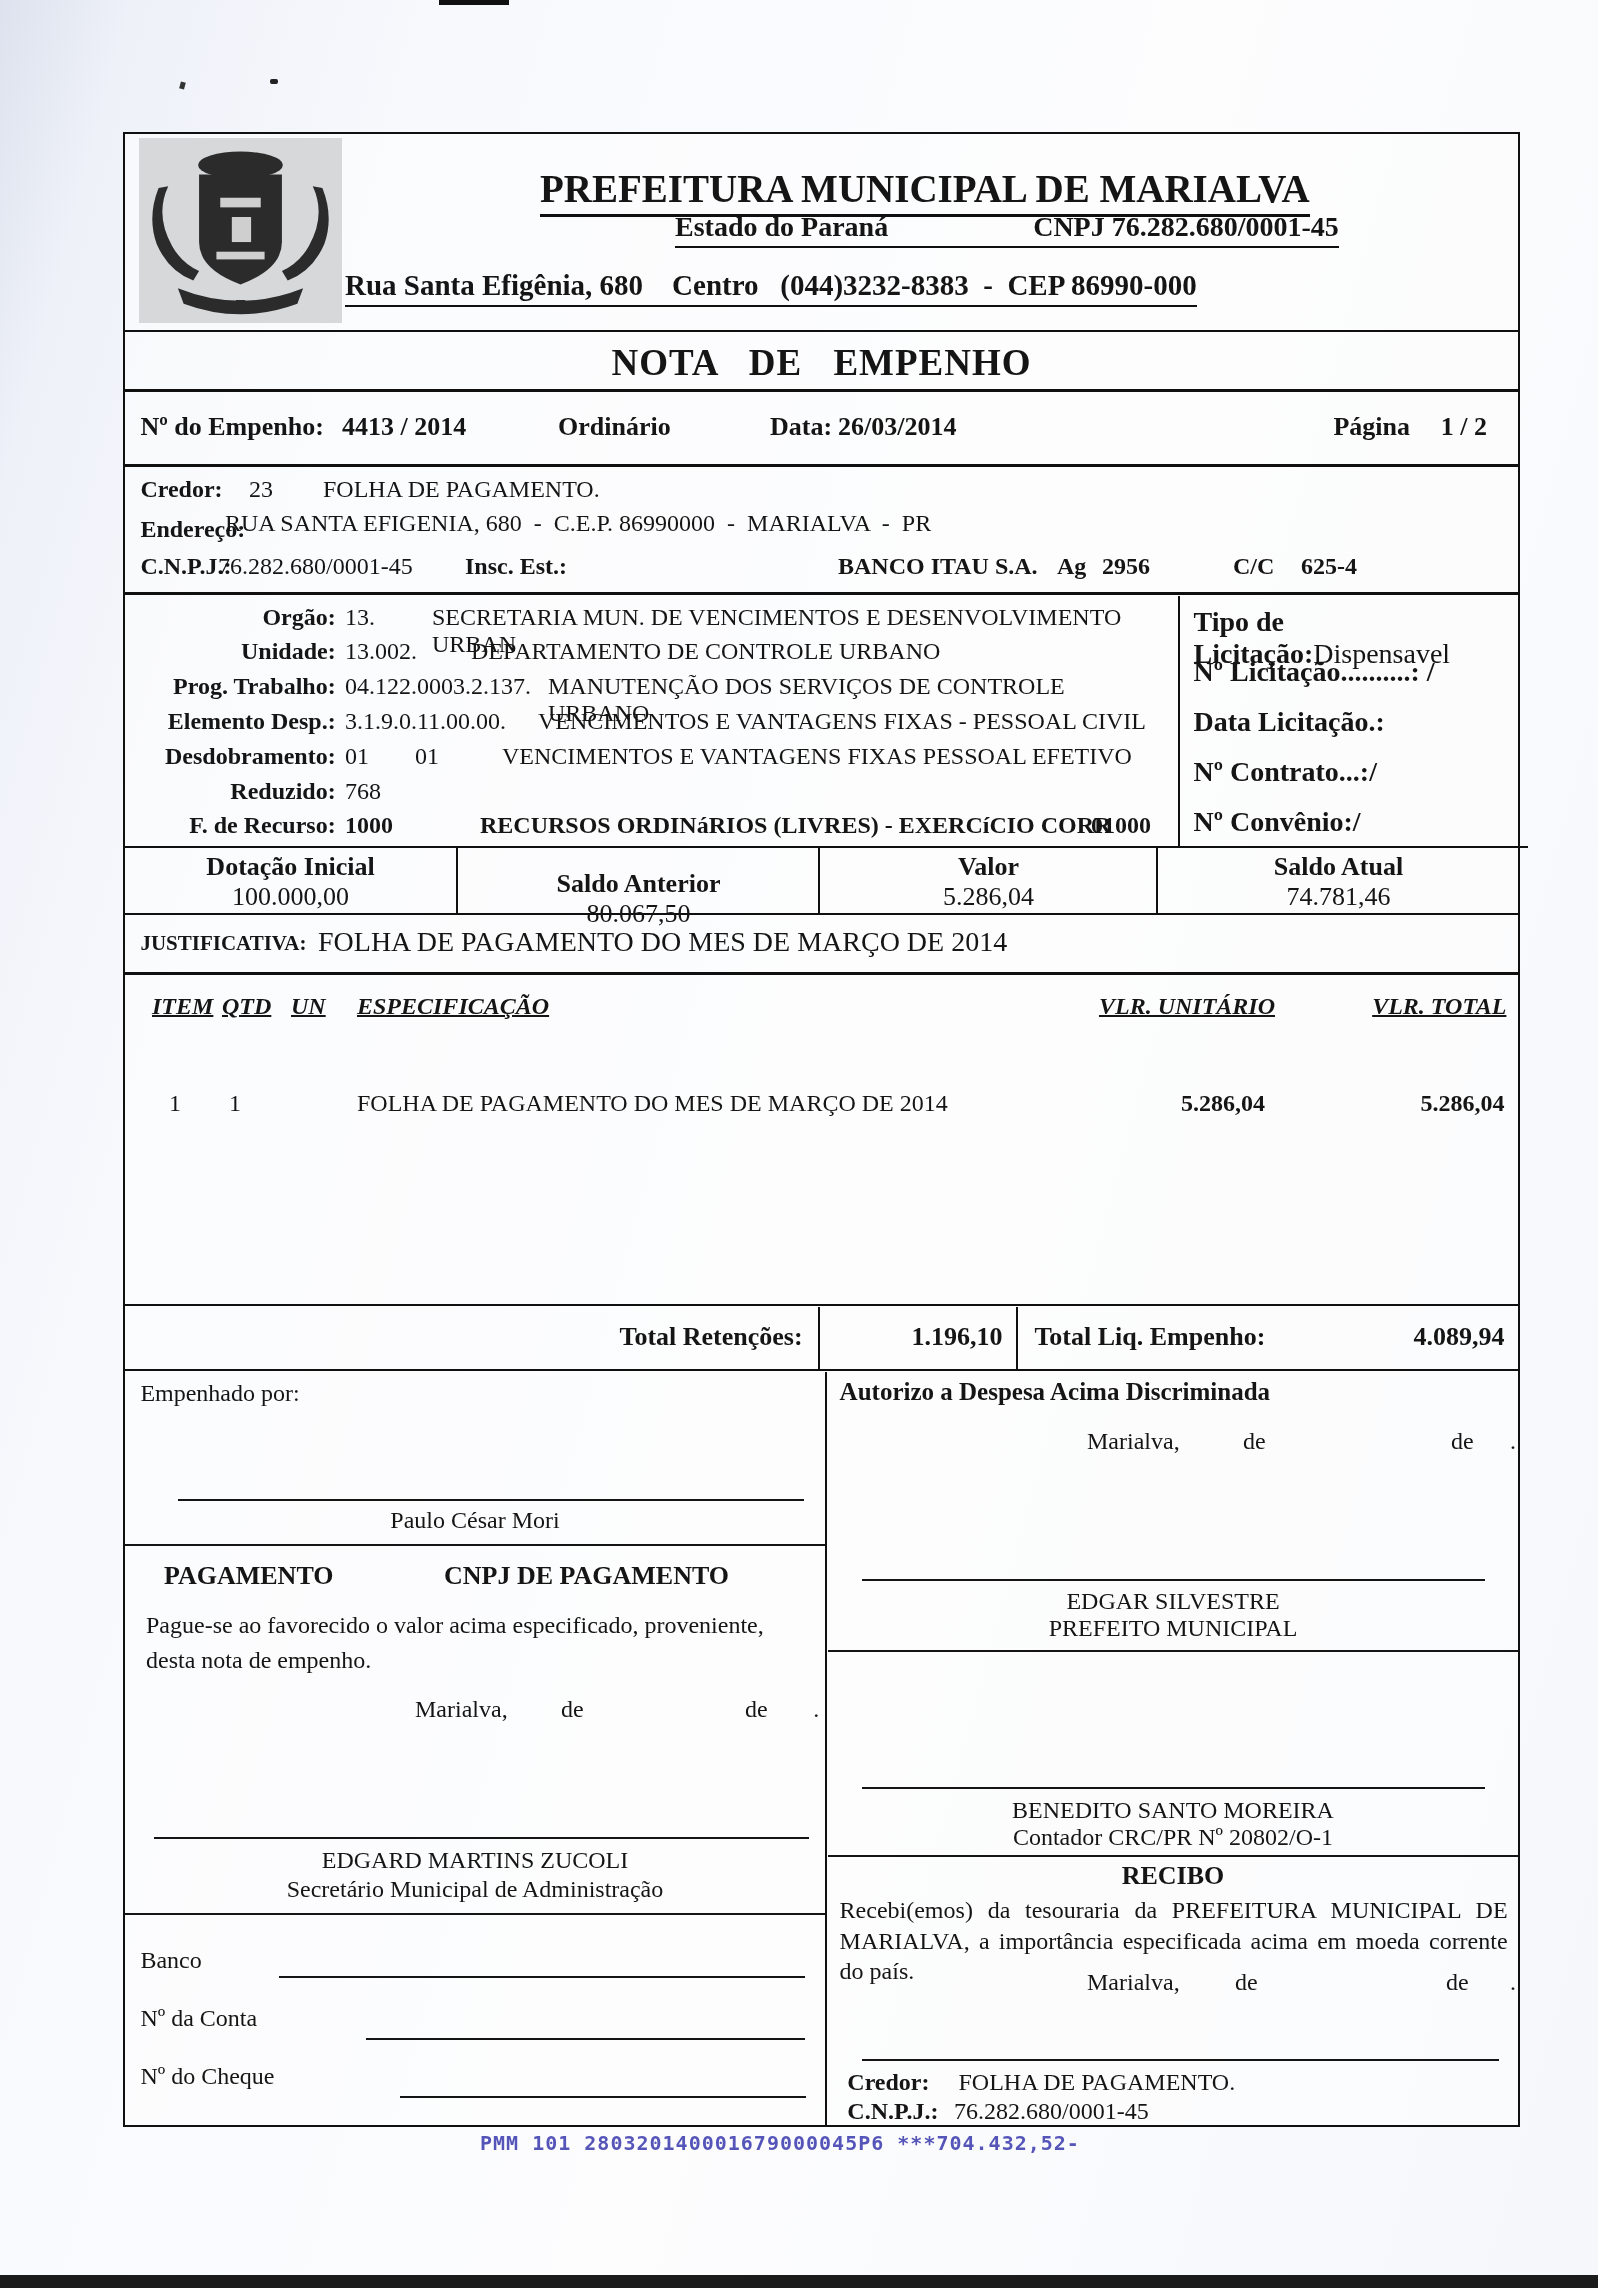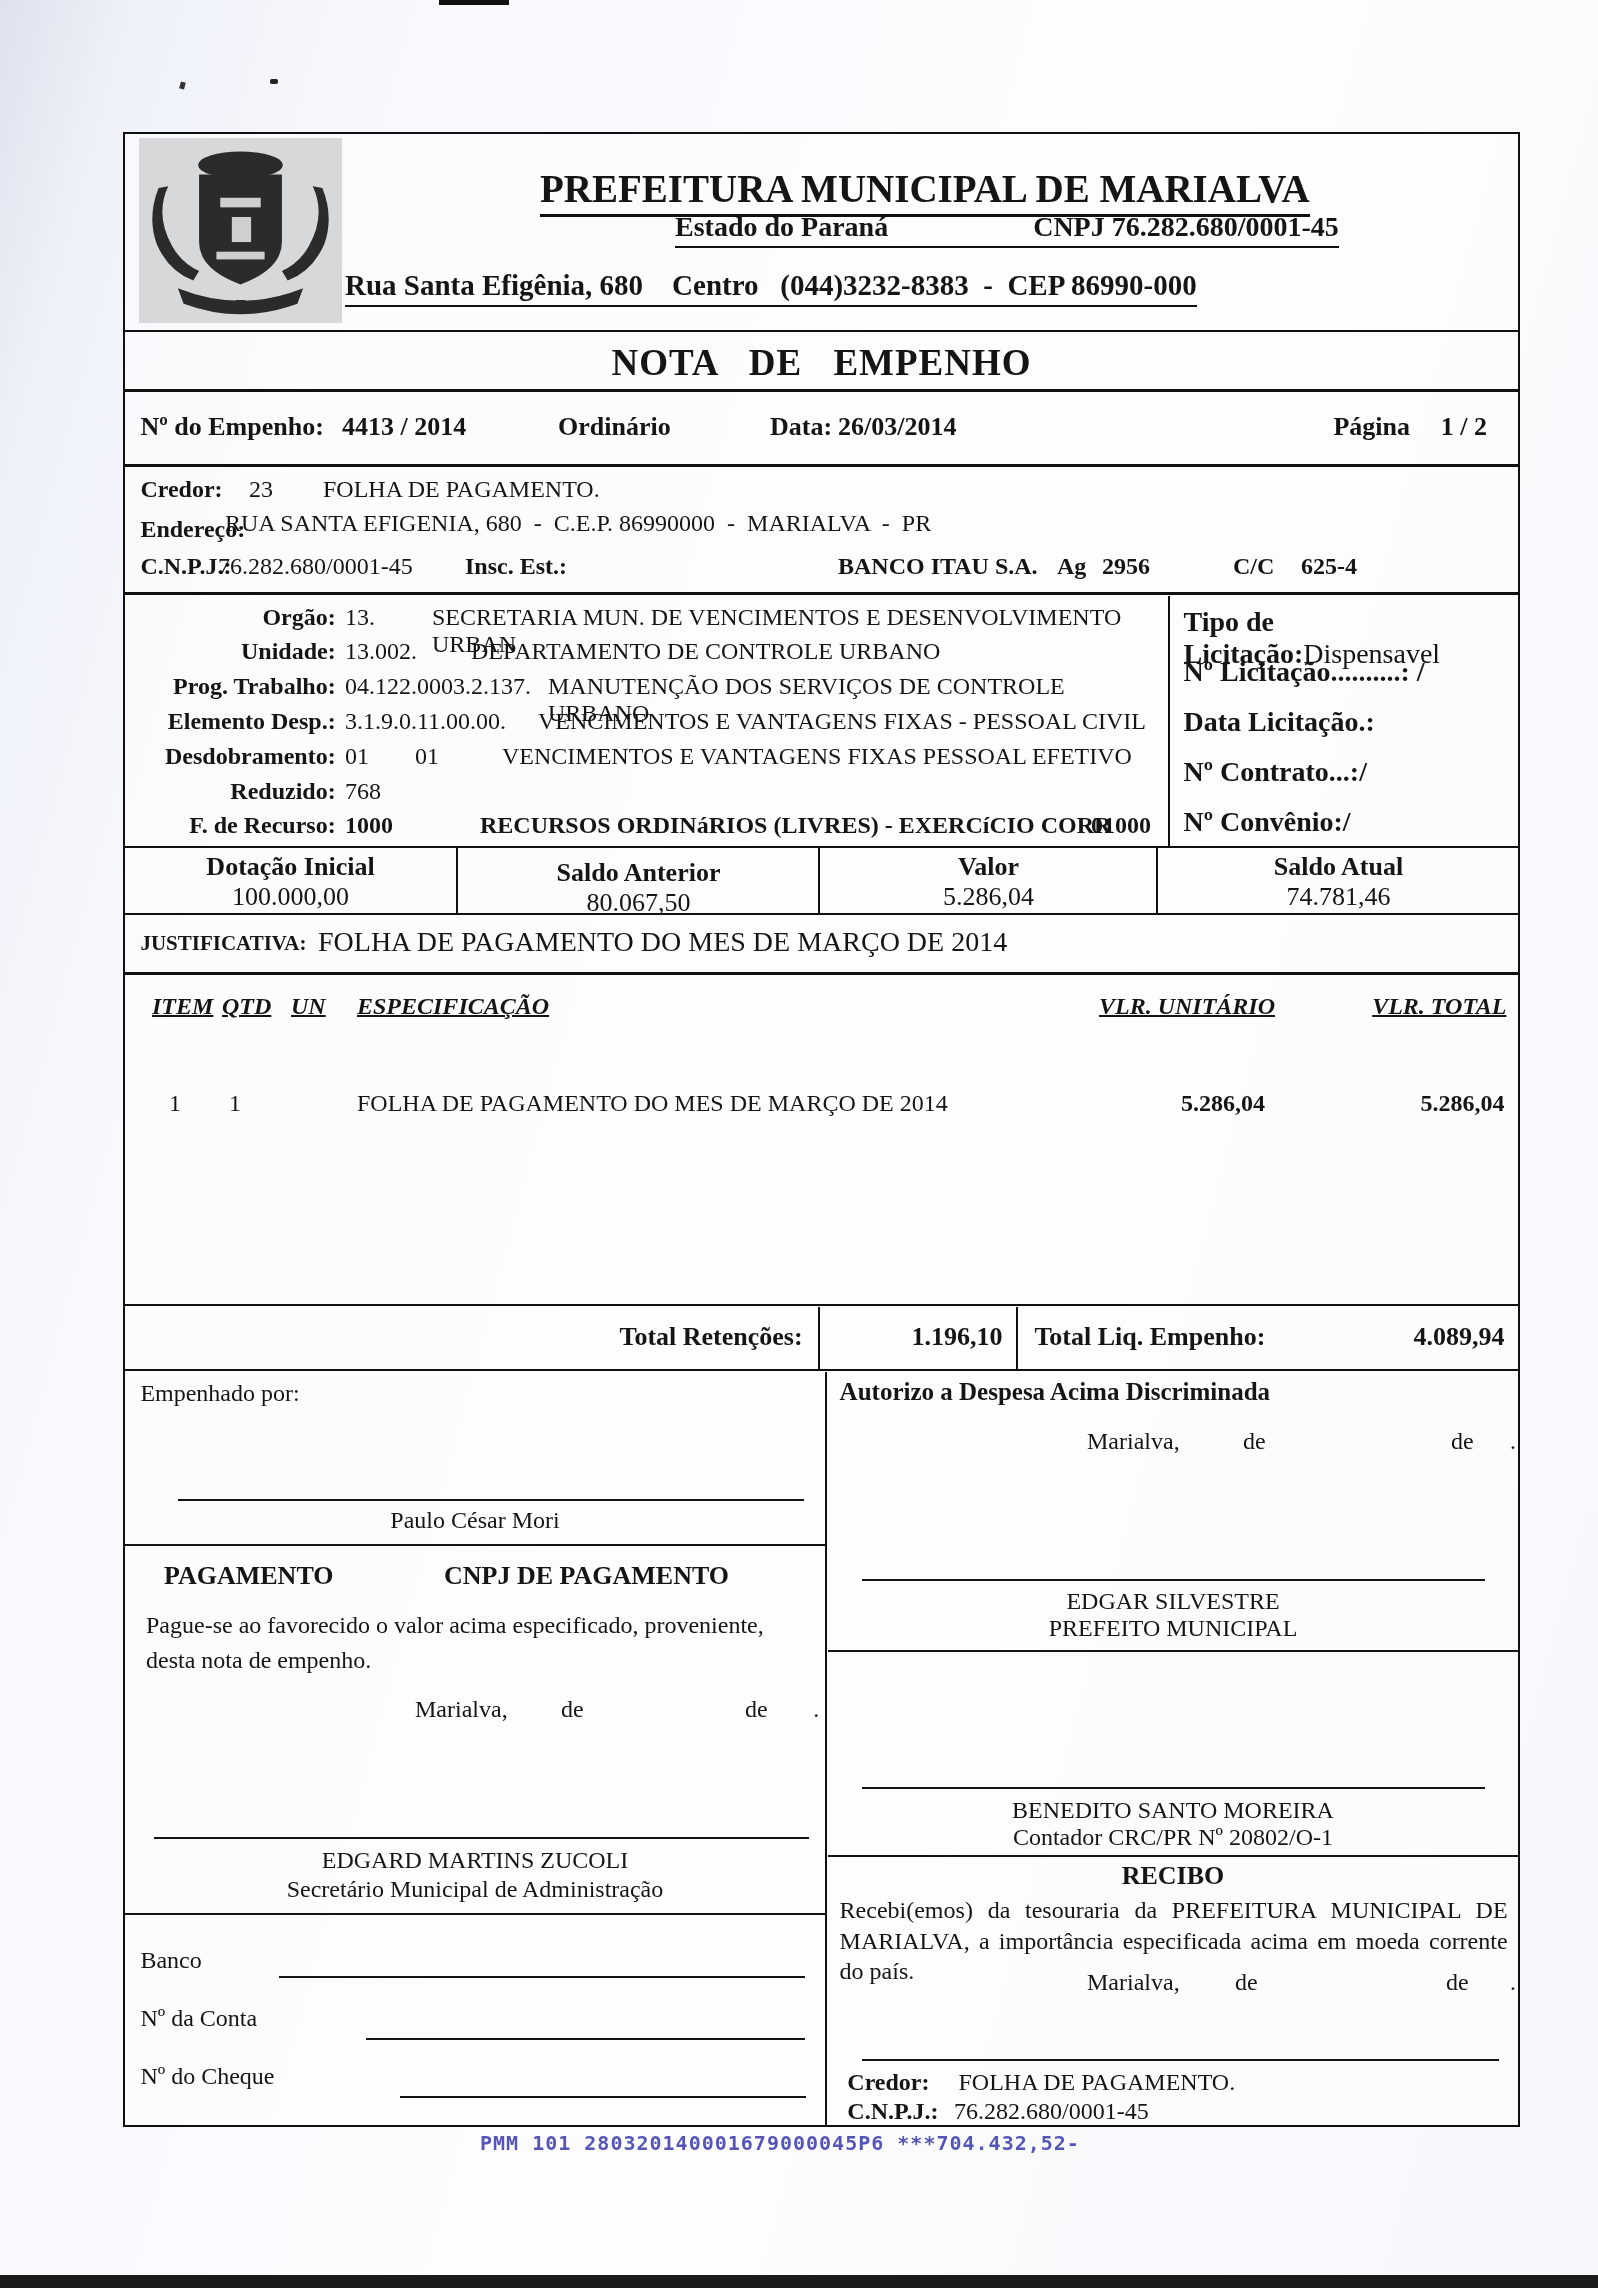--- a/index.html
+++ b/index.html
@@ -91,21 +91,21 @@
     <span class="abs b" style="left:15.4px;top:85px;">C.N.P.J.:</span>
     <span class="abs" style="left:93px;top:85px;">76.282.680/0001-45</span>
     <span class="abs b" style="left:340px;top:85px;">Insc. Est.:</span>
     <span class="abs b" style="left:713px;top:85px;">BANCO ITAU S.A.</span>
     <span class="abs b" style="left:932px;top:85px;">Ag</span>
     <span class="abs b" style="left:977px;top:85px;">2956</span>
     <span class="abs b" style="left:1108px;top:85px;">C/C</span>
     <span class="abs b" style="left:1176px;top:85px;">625-4</span>
   </div>
 
-  <div class="sec bb3" style="top:462px;height:250px;font-size:24px;">
+  <div class="sec bb3" style="top:462px;height:250px;font-size:24px;padding-left:10px;">
     <div class="abs" style="top:7.7px;left:0;width:1043px;height:33px;">
       <span class="abs b" style="left:9.7px;width:201px;text-align:right;">Orgão:</span>
       <span class="abs" style="left:220px;">13.</span>
       <span class="abs" style="left:307px;">SECRETARIA MUN. DE VENCIMENTOS E DESENVOLVIMENTO URBAN</span>
     </div>
     <div class="abs" style="top:42px;left:0;width:1043px;height:33px;">
       <span class="abs b" style="left:9.7px;width:201px;text-align:right;">Unidade:</span>
       <span class="abs" style="left:220px;">13.002.</span>
       <span class="abs" style="left:346px;">DEPARTAMENTO DE CONTROLE URBANO</span>
     </div>
@@ -146,21 +146,21 @@
       <div class="abs b" style="left:13.5px;top:210px;">Nº Convênio:/</div>
     </div>
   </div>
 
   <div class="sec bb3" style="top:714px;height:65px;font-size:26px;">
     <div class="abs ctr" style="left:0;top:0;width:331px;height:65px;border-right:2.9px solid #101010;">
       <div class="b" style="margin-top:3.9px;">Dotação Inicial</div>
       <div>100.000,00</div>
     </div>
     <div class="abs ctr" style="left:334px;top:0;width:359px;height:65px;border-right:2.9px solid #101010;">
-      <div class="b" style="margin-top:10px;">Saldo Anterior</div>
+      <div class="b" style="margin-top:21px;">Saldo Anterior</div>
       <div>80.067,50</div>
     </div>
     <div class="abs ctr" style="left:696px;top:0;width:335px;height:65px;border-right:2.9px solid #101010;">
       <div class="b" style="margin-top:3.9px;">Valor</div>
       <div>5.286,04</div>
     </div>
     <div class="abs ctr" style="left:1034px;top:0;width:359px;height:65px;">
       <div class="b" style="margin-top:3.9px;">Saldo Atual</div>
       <div>74.781,46</div>
     </div>

